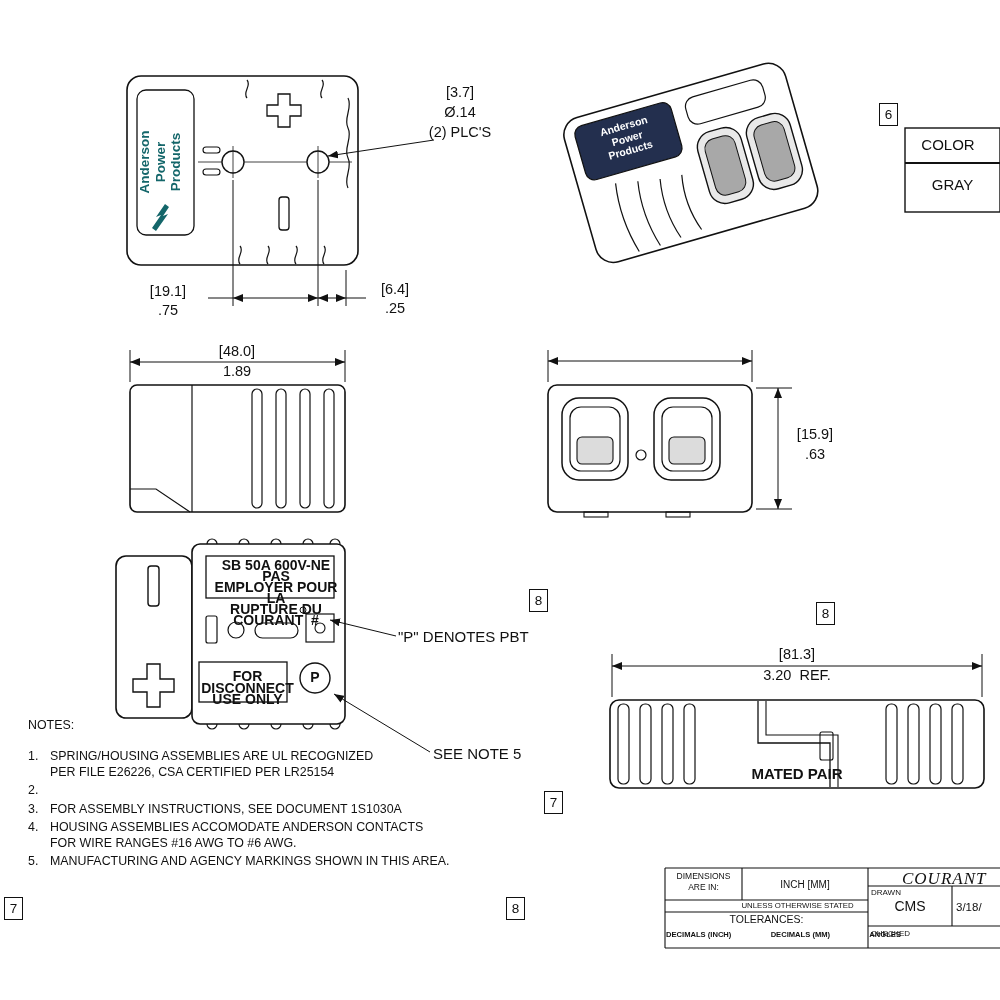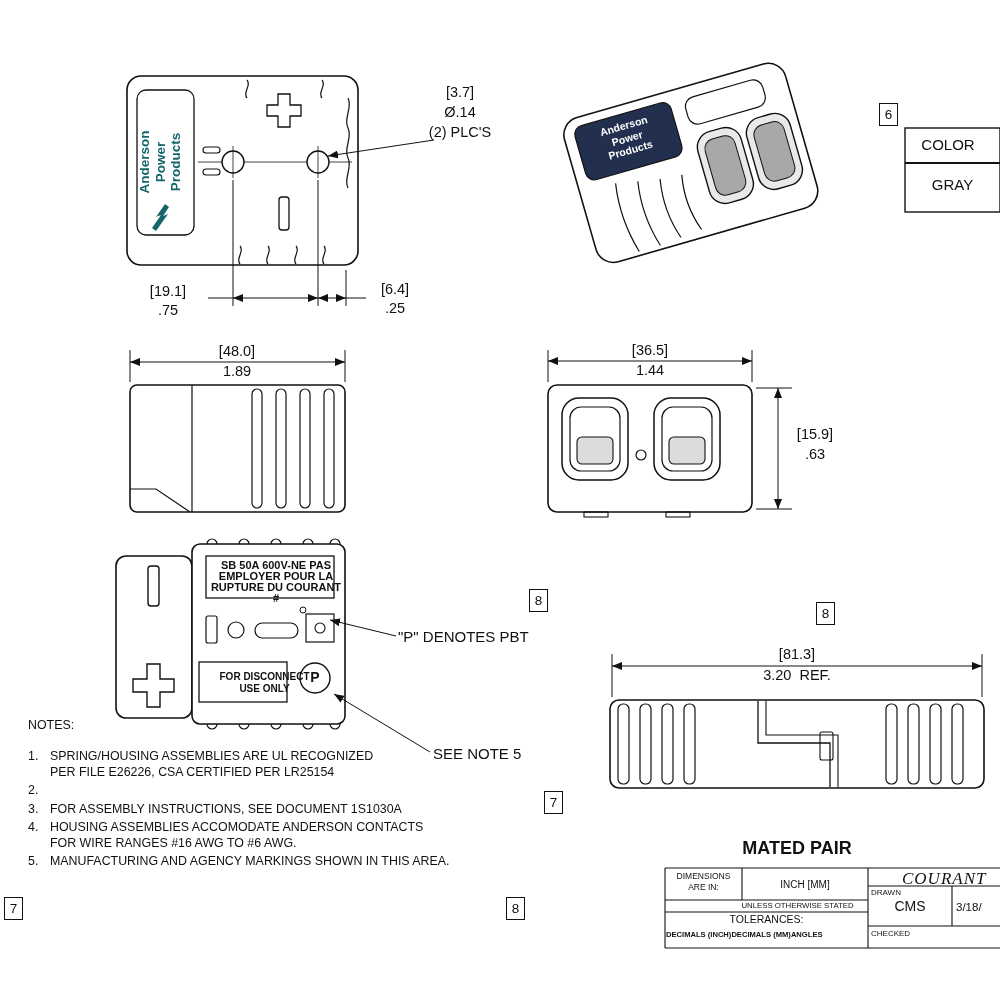--- a/index.html
+++ b/index.html
@@ -191,40 +191,38 @@
   <div class="t c brand-iso" style="left:582px;top:119px;width:92px;height:44px">Anderson
 Power
 Products</div>
   <div class="mk" style="left:879px;top:103px">6</div>
 
   <div class="t c" style="left:905px;top:136px;width:86px;font-size:15px">COLOR</div>
   <div class="t c" style="left:905px;top:176px;width:95px;font-size:15px">GRAY</div>
 
   <div class="t c dim" style="left:182px;top:341px;width:110px;line-height:20px">[48.0]
 1.89</div>
-  <div class="t c dim" style="left:595px;top:340px;width:110px;line-height:20px">[36.5]
-1.44</div>
   <div class="t c dim" style="left:786px;top:424px;width:58px;line-height:20px">[15.9]
 .63</div>
 
-  <div class="t c small-bold" style="left:206px;top:560px;width:140px;font-size:11px;line-height:11px">SB 50A 600V-NE PAS
+  <div class="t c small-bold" style="left:206px;top:560px;width:140px;font-size:14px;line-height:11px">SB 50A 600V-NE PAS
 EMPLOYER POUR LA
 RUPTURE DU COURANT  #</div>
-  <div class="t c small-bold" style="left:213px;top:671px;width:103px;font-size:10px;line-height:11.5px">FOR DISCONNECT
+  <div class="t c small-bold" style="left:196px;top:671px;width:103px;font-size:14px;line-height:11.5px">FOR DISCONNECT
 USE ONLY</div>
   <div class="t c small-bold" style="left:307px;top:669px;width:16px;font-size:14px">P</div>
   <div class="t" style="left:398px;top:628px;font-size:15px">"P" DENOTES PBT</div>
   <div class="t" style="left:433px;top:745px;font-size:15px">SEE NOTE 5</div>
   <div class="mk" style="left:529px;top:589px">8</div>
   <div class="mk" style="left:544px;top:791px">7</div>
 
   <div class="t c dim" style="left:742px;top:644px;width:110px;line-height:21px">[81.3]
 3.20  REF.</div>
   <div class="mk" style="left:816px;top:602px">8</div>
-  <div class="t c" style="left:737px;top:837px;width:120px;font-size:18px;font-weight:bold">MATED PAIR</div>
+  <div class="t c" style="left:737px;top:765px;width:120px;font-size:15px;font-weight:bold">MATED PAIR</div>
 
   <div class="notes">
     <div class="notes-title">NOTES:</div>
     <div class="note">
       <span class="n">1.</span>
       <span class="x">SPRING/HOUSING ASSEMBLIES ARE UL RECOGNIZED
 PER FILE E26226, CSA CERTIFIED PER LR25154</span>
     </div>
     <div class="note">
       <span class="n">2.</span>
@@ -244,21 +242,21 @@
     </div>
   </div>
   <div class="mk" style="left:4px;top:897px">7</div>
   <div class="mk" style="left:506px;top:897px">8</div>
 
   <div class="t c tb" style="left:666px;top:871px;width:75px;font-size:8.5px;line-height:11px">DIMENSIONS
 ARE IN:</div>
   <div class="t c tb" style="left:743px;top:879px;width:124px;font-size:10px">INCH [MM]</div>
   <div class="t c tb" style="left:678px;top:901px;width:239px;font-size:7.8px">UNLESS OTHERWISE STATED</div>
   <div class="t c tb" style="left:666px;top:913px;width:201px;font-size:10.5px">TOLERANCES:</div>
-  <div style="position:absolute;left:666px;top:930px;width:235px;display:flex;font-size:7.6px;font-weight:bold">
+  <div style="position:absolute;left:666px;top:930px;width:235px;display:flex;justify-content:space-between;font-size:7.6px;font-weight:bold">
     <span>DECIMALS (INCH)</span>
     <span>DECIMALS (MM)</span>
     <span>ANGLES</span>
   </div>
   <div class="t" style="left:902px;top:868px;width:98px;font-family:'Liberation Serif',serif;font-style:italic;font-size:17px;letter-spacing:1px;white-space:nowrap">COURANT</div>
   <div class="t" style="left:871px;top:888px;font-size:8px">DRAWN</div>
   <div class="t c" style="left:870px;top:898px;width:80px;font-size:14px">CMS</div>
   <div class="t" style="left:956px;top:900px;font-size:11.5px">3/18/</div>
   <div class="t" style="left:871px;top:929px;font-size:8px">CHECKED</div>
 

